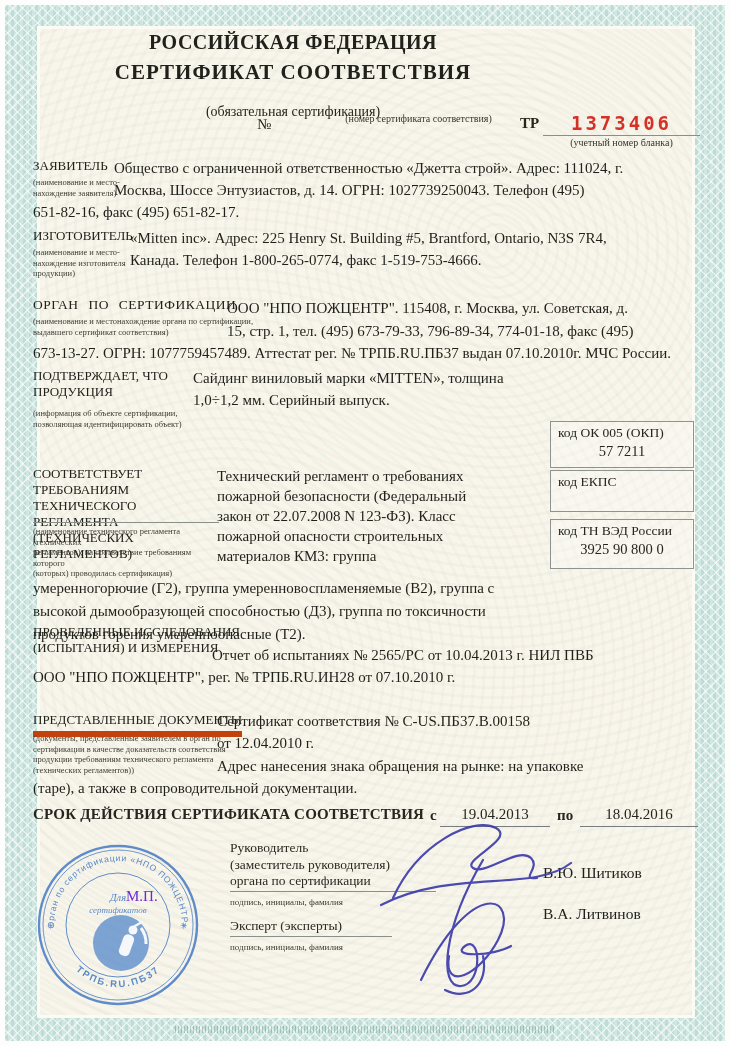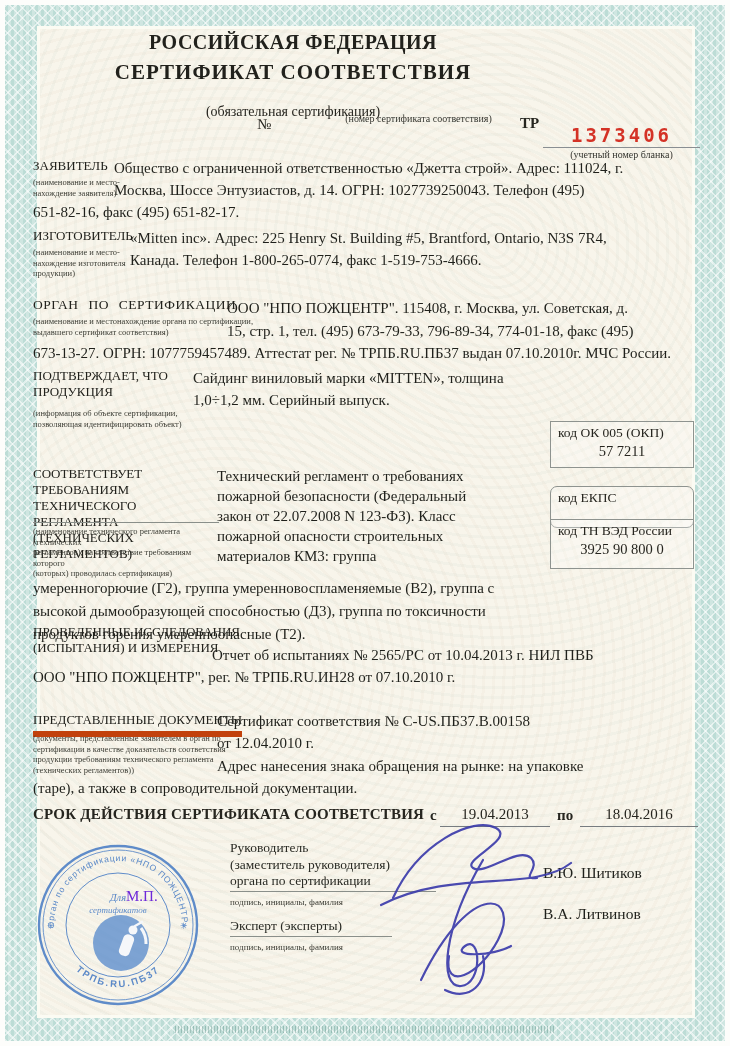--- a/index.html
+++ b/index.html
@@ -39,21 +39,21 @@
   .subtitle{ top:104px; font-size:14px; }
 
   .numrow { position:absolute; top:112px; left:0; width:652px; height:48px; }
   .numsign { position:absolute; left:224px; top:4px; font-size:15px; }
   .trlab   { position:absolute; left:487px; top:3px; font-size:15px; font-weight:bold; }
   .numbox  { position:absolute; top:0; text-align:center; }
   .certbox { left:244px; width:283px; }
   .blankbox{ left:510px; width:157px; }
   .numval  { font-size:16.5px; border-bottom:1px solid #898e92; padding-bottom:2px; }
   .rednum  { font-family:"DejaVu Sans Mono",monospace; font-weight:bold; font-size:19px;
-             letter-spacing:3px; color:#d43226; border-bottom:1px solid #898e92; padding-bottom:1px;margin-top:12px; }
+             letter-spacing:3px; color:#d43226; border-bottom:1px solid #898e92; padding-bottom:1px; }
   .numcap  { font-size:10px; color:#34352f; padding-top:1px; }
 
   
   .sec { position:absolute; left:0; width:652px; }
   .lab { position:absolute; left:0; top:0; font-weight:normal; font-size:13px; line-height:16px; color:#21211c; }
   .sub { position:absolute; left:0; font-size:8.5px; line-height:10.5px; color:#3c3d35; }
   .line { font-size:15px; line-height:21.8px; color:#1f201b; }
 
   #sec-applicant   { top:158px; }  #sec-applicant .ind   { margin-left:81px; }
   #sec-applicant .sub { top:19px; }
@@ -76,21 +76,21 @@
   #sec-documents .lab { top:8px; border-bottom:6px solid #c2410c; padding-bottom:3px; }
   #sec-documents .sub { top:29px; }
   #sec-documents .line{ line-height:22.3px; }
   #sec-documents .d1  { margin-top:6px; }
 
   
   .codebox { position:absolute; left:517px; width:142px; border:1px solid #8e938f; background:rgba(255,255,255,.25); }
   .codebox .clab { font-size:13.5px; padding:3px 0 0 7px; }
   .codebox .cval { font-size:14.5px; text-align:center; padding-top:2px; }
   #code1 { top:421px; height:45px; }
-  #code2 { top:486px; height:40px;border-radius:7px; }
+  #code2 { top:470px; height:40px; }
   #code3 { top:519px; height:48px; }
 
   
   #validity { top:806px; height:30px; }
   #validity .vlab { position:absolute; left:0; top:0; font-size:15px; font-weight:bold; letter-spacing:.2px; }
   #validity .cfrom{ position:absolute; left:397px; top:1px; font-size:15px; font-weight:bold; }
   #validity .cto  { position:absolute; left:524px; top:1px; font-size:15px; font-weight:bold; }
   .dtbox { position:absolute; top:0; text-align:center; font-size:15px;
            border-bottom:1px solid #777c80; padding-bottom:3px; }
   #date1 { left:407px; width:110px; }

